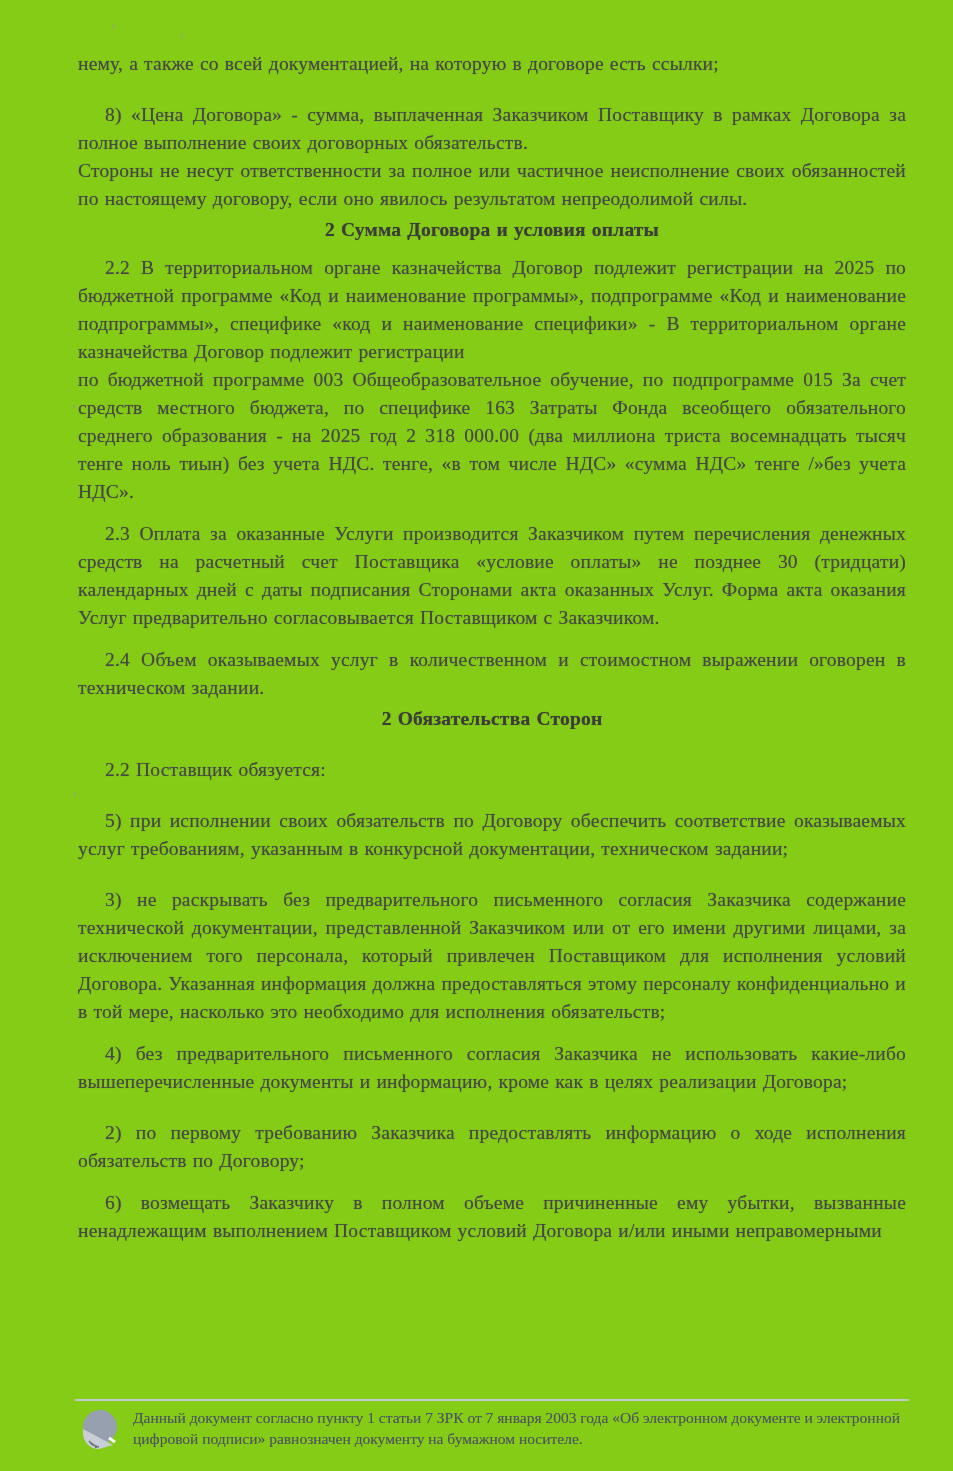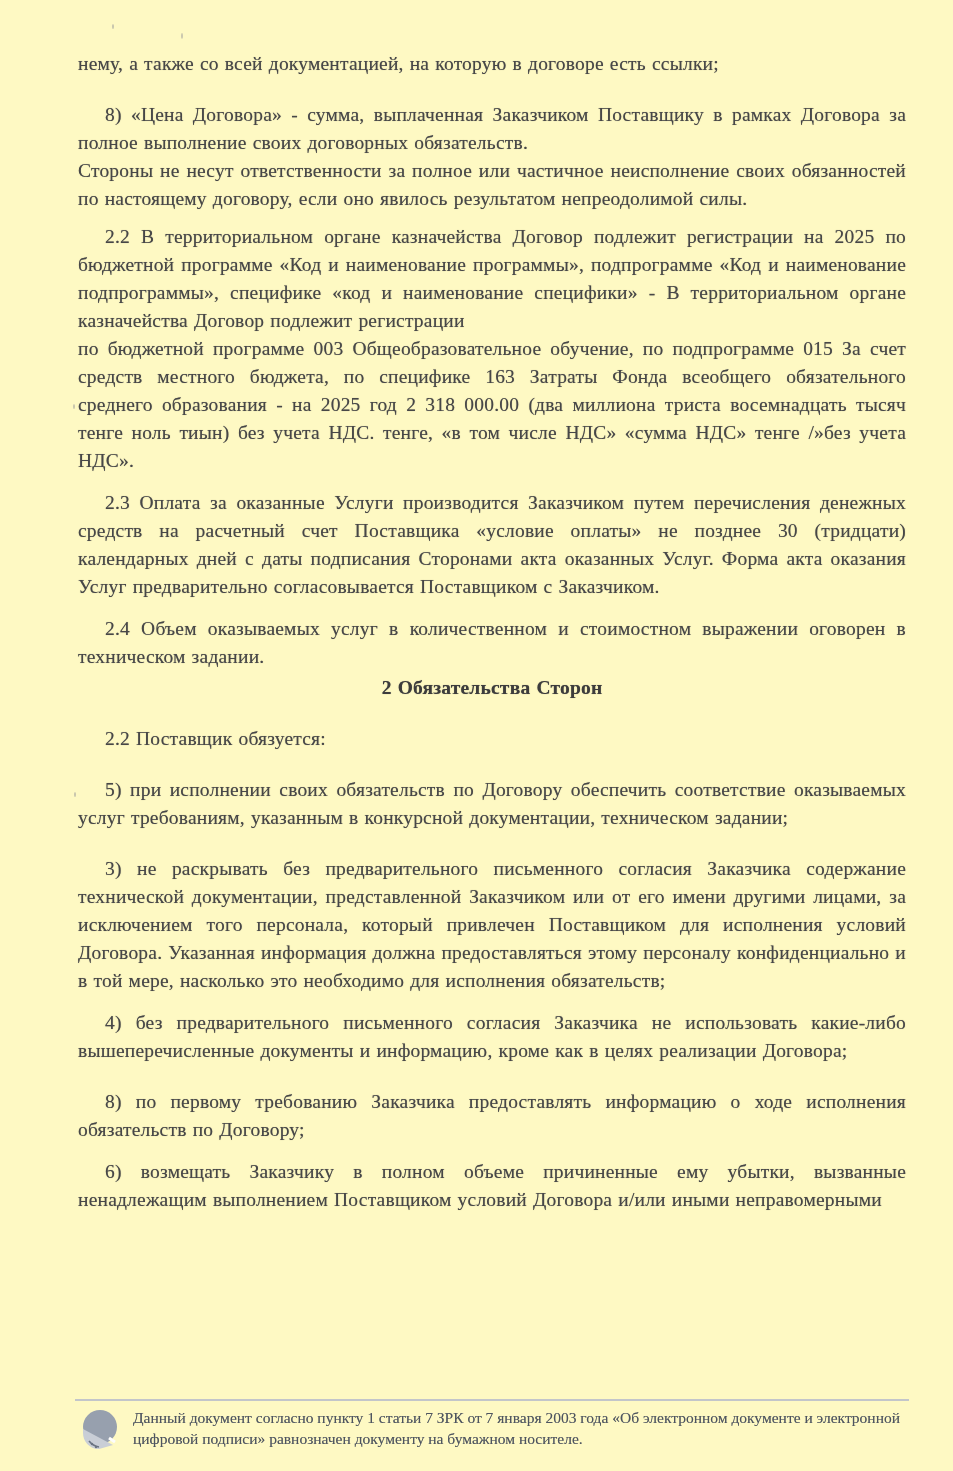--- a/index.html
+++ b/index.html
@@ -1,21 +1,21 @@
 <!DOCTYPE html>
 <html><head>
 <meta charset="utf-8">
 <style>
   html, body { margin: 0; padding: 0; background: #e8e8e8; }
   .page {
     position: relative;
     width: 953px;
     height: 1471px;
     margin: 0 auto;
-    background: #fef9c3;
+    background: #84cc16;
     overflow: hidden;
     font-family: "Liberation Serif", "DejaVu Serif", serif;
     color: #474747;
   }
   .content {
     position: absolute;
     top: 50px;
     left: 78px;
     width: 828px;
   }
@@ -87,30 +87,31 @@
 
   <div class="speck sp1"></div>
   <div class="speck sp2"></div>
   <div class="speck sp3"></div>
   <div class="speck sp4"></div>
 
   <div class="content">
     <p class="para">нему, а также со всей документацией, на которую в договоре есть ссылки;</p>
     <p class="para indent gap-lg">8) «Цена Договора» - сумма, выплаченная Заказчиком Поставщику в рамках Договора за полное выполнение своих договорных обязательств.</p>
     <p class="para">Стороны не несут ответственности за полное или частичное неисполнение своих обязанностей по настоящему договору, если оно явилось результатом непреодолимой силы.</p>
+    <p class="para heading">2 Сумма Договора и условия оплаты</p>
     <p class="para indent gap-sm">2.2 В территориальном органе казначейства Договор подлежит регистрации на 2025 по бюджетной программе «Код и наименование программы», подпрограмме «Код и наименование подпрограммы», специфике «код и наименование специфики» - В территориальном органе казначейства Договор подлежит регистрации</p>
     <p class="para">по бюджетной программе 003 Общеобразовательное обучение, по подпрограмме 015 За счет средств местного бюджета, по специфике 163 Затраты Фонда всеобщего обязательного среднего образования - на 2025 год 2 318 000.00 (два миллиона триста восемнадцать тысяч тенге ноль тиын) без учета НДС. тенге, «в том числе НДС» «сумма НДС» тенге /»без учета НДС».</p>
     <p class="para indent gap-md">2.3 Оплата за оказанные Услуги производится Заказчиком путем перечисления денежных средств на расчетный счет Поставщика «условие оплаты» не позднее 30 (тридцати) календарных дней с даты подписания Сторонами акта оказанных Услуг. Форма акта оказания Услуг предварительно согласовывается Поставщиком с Заказчиком.</p>
     <p class="para indent gap-md">2.4 Объем оказываемых услуг в количественном и стоимостном выражении оговорен в техническом задании.</p>
     <p class="para heading">2 Обязательства Сторон</p>
     <p class="para indent gap-lg">2.2 Поставщик обязуется:</p>
     <p class="para indent gap-lg">5) при исполнении своих обязательств по Договору обеспечить соответствие оказываемых услуг требованиям, указанным в конкурсной документации, техническом задании;</p>
     <p class="para indent gap-lg">3) не раскрывать без предварительного письменного согласия Заказчика содержание технической документации, представленной Заказчиком или от его имени другими лицами, за исключением того персонала, который привлечен Поставщиком для исполнения условий Договора. Указанная информация должна предоставляться этому персоналу конфиденциально и в той мере, насколько это необходимо для исполнения обязательств;</p>
     <p class="para indent gap-md">4) без предварительного письменного согласия Заказчика не использовать какие-либо вышеперечисленные документы и информацию, кроме как в целях реализации Договора;</p>
-    <p class="para indent gap-lg">8) по первому требованию Заказчика предоставлять информацию о ходе исполнения обязательств по Договору;</p>
+    <p class="para indent gap-lg">2) по первому требованию Заказчика предоставлять информацию о ходе исполнения обязательств по Договору;</p>
     <p class="para indent gap-md">6) возмещать Заказчику в полном объеме причиненные ему убытки, вызванные ненадлежащим выполнением Поставщиком условий Договора и/или иными неправомерными</p>
   </div>
 
   <div class="footer">
     <hr class="footer-rule">
     <div class="footer-row">
       <span class="stamp">
         <svg width="44" height="46" viewBox="0 0 44 46" xmlns="http://www.w3.org/2000/svg">
           <circle cx="21" cy="20" r="17" fill="#97a0ae"></circle>
           <path d="M 4 22 L 34 38 L 20 42 C 10 42 4 34 4 26 Z" fill="#c9ced6"></path>

